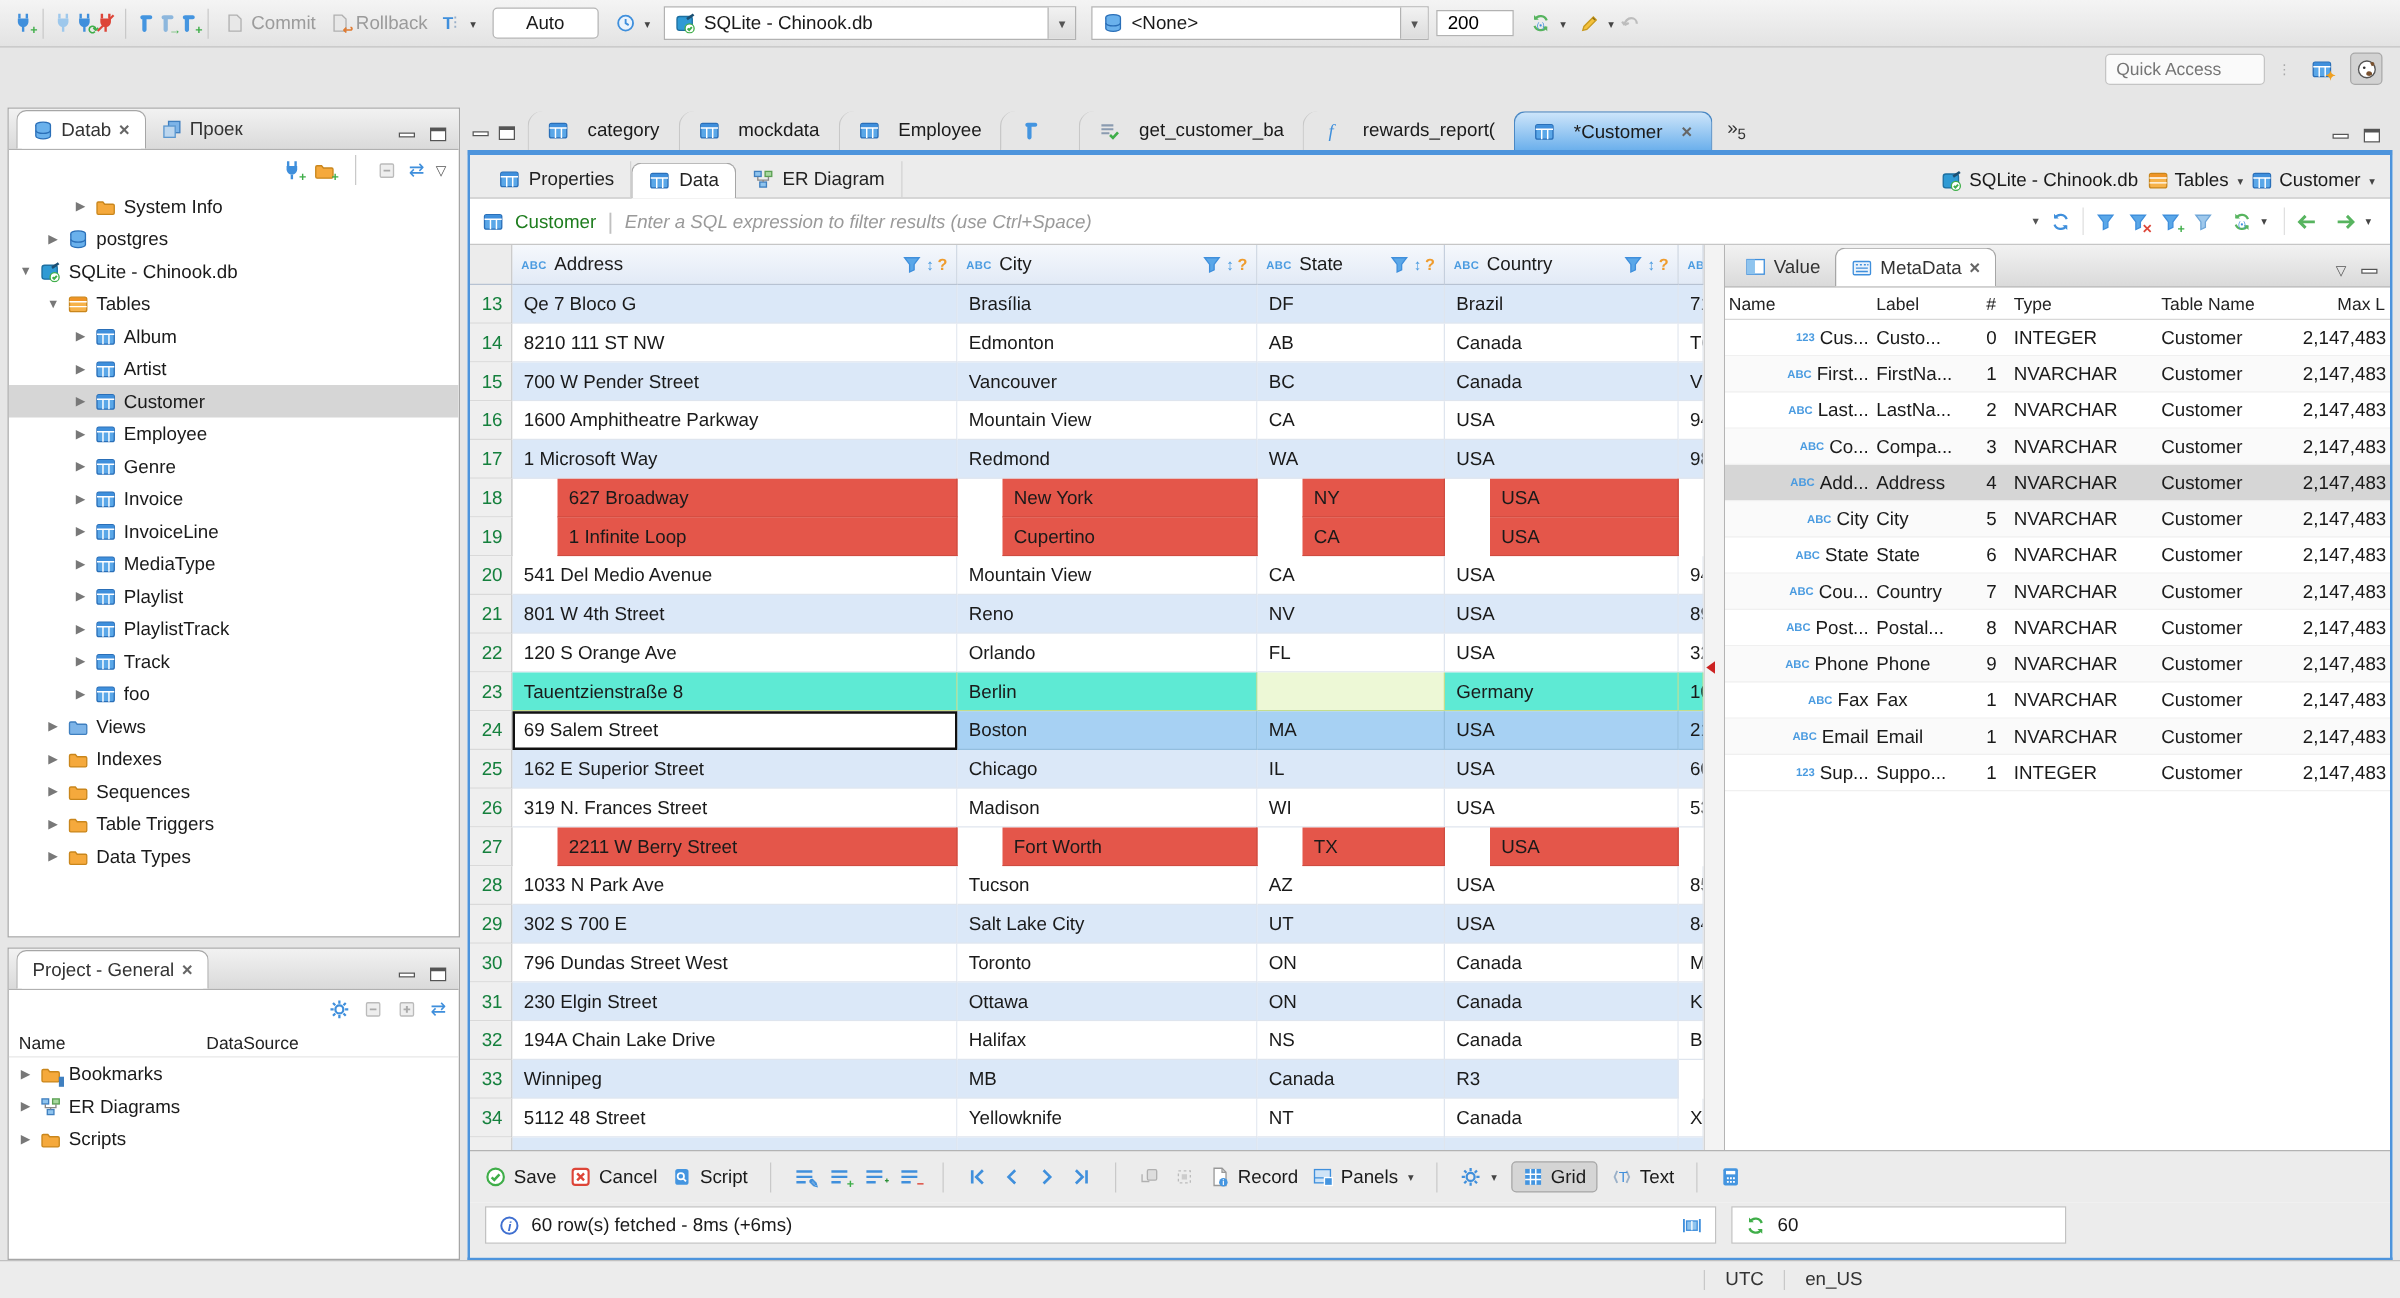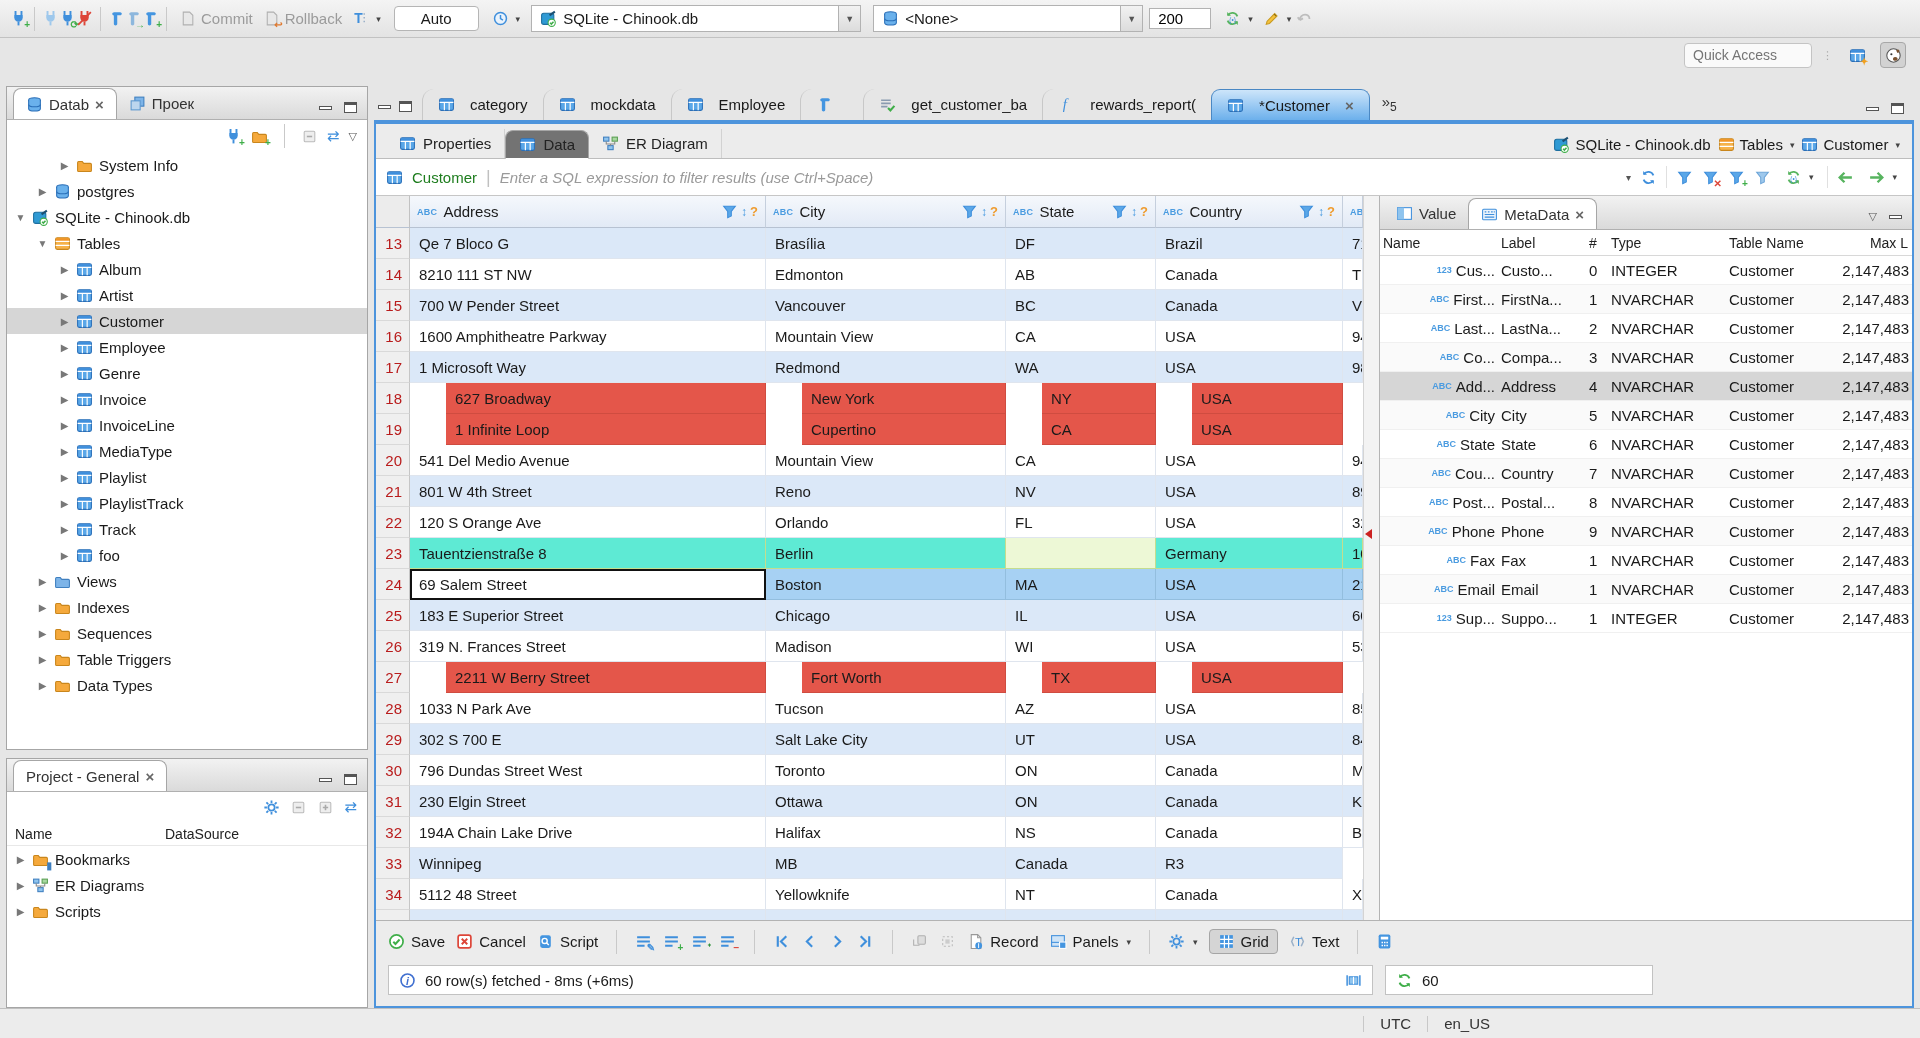--- a/index.html
+++ b/index.html
@@ -65,21 +65,21 @@
   .etab.active { background:linear-gradient(#cde5fa,#6cb0ec); border:1px solid #4a88c4; border-bottom:none;
     border-radius:9px 9px 0 0; }
   .eoverflow { padding:0 10px 6px 12px; color:#333; font-size:15px; }
   .eoverflow sub { font-size:12px; }
   .bluestrip { height:4px; background:#4d94dc; flex:none; }
   .editorbox { flex:1; border:2px solid #4d94dc; border-top:none; display:flex; flex-direction:column;
     background:#fff; min-height:0; }
   .subtabs { height:35px; background:#ececec; border-bottom:1px solid #bdbdbd; display:flex; align-items:flex-end;
     padding-left:10px; flex:none; }
   .stab { height:29px; display:flex; align-items:center; gap:7px; padding:0 13px; border-right:1px solid #d2d2d2; color:#222; }
-  .stab.active { background:#737373; border:1px solid #a6a6a6; border-bottom:1px solid #fff; margin-bottom:-1px;
+  .stab.active { background:#ffffff; border:1px solid #a6a6a6; border-bottom:1px solid #fff; margin-bottom:-1px;
     border-radius:8px 8px 0 0; }
   .breadcrumb { margin-left:auto; display:flex; align-items:center; gap:7px; padding:0 12px 5px 0; }
   .bcitem { display:flex; align-items:center; gap:5px; white-space:nowrap; }
   .filterbar { height:37px; background:#fff; border-bottom:1px solid #c6c6c6; display:flex; align-items:center;
     padding:0 10px; gap:9px; flex:none; }
   .fentity { color:#1e7d1e; }
   .fpipe { color:#c0c0c0; font-size:18px; font-weight:300; }
   .fplaceholder { color:#9a9a9a; font-style:italic; flex:1; white-space:nowrap; overflow:hidden; }
   .fsep { width:1px; height:22px; background:#e0e0e0; }
 
@@ -93,21 +93,21 @@
   .gh.numh { background:#ececec; border-right:1px solid #c2c2c2; }
   .abc { color:#4a9be0; font-weight:bold; font-size:9px; letter-spacing:.3px; flex:none; }
   .hicons { margin-left:auto; display:flex; align-items:center; gap:3px; }
   .sorti { color:#4a9be0; font-size:12px; }
   .helpi { color:#ef9c2e; font-weight:bold; font-size:13px; }
   .grows { flex:1; overflow:hidden; }
   .grow { height:31px; }
   .gc { border-right:1px solid #dfe5ee; border-bottom:1px solid #dfe5ee; display:flex; align-items:center;
     padding:0 9px; white-space:nowrap; overflow:hidden; background:#fff; }
   .gc.num { background:#efefef; border-right:1px solid #c6c6c6; border-bottom:1px solid #d9d9d9;
-    justify-content:flex-end; padding-right:7px; color:#b91c1c; }
+    justify-content:flex-end; padding-right:7px; color:#15803d; }
   .v-stripe { background:#dbe8f8; }
   .v-red { background:#e4564a; border-color:#cf4c40;margin-left:36px; }
   .v-green { background:#5eead4; border-color:#c4dd8e; }
   .v-green.pale { background:#edf8d6; }
   .v-sel { background:#a7d1f3; border-color:#93bede; }
   .gc.focus { background:#fff; outline:2px solid #111; outline-offset:-2px; }
   .vscroll { width:16px; flex:none; background:#f3f3f3; border-left:1px solid #d4d4d4; position:relative; }
   .rowmarker { position:absolute; top:46%; left:1px; width:0; height:0;
     border-top:5px solid transparent; border-bottom:5px solid transparent; border-right:7px solid #cc2222; }
 
@@ -1037,21 +1037,21 @@
               <div class="grow">
                 <div class="gc num">24</div>
                 <div class="gc focus">69 Salem Street</div>
                 <div class="gc v-sel">Boston</div>
                 <div class="gc v-sel">MA</div>
                 <div class="gc v-sel">USA</div>
                 <div class="gc v-sel">21</div>
               </div>
               <div class="grow">
                 <div class="gc num">25</div>
-                <div class="gc v-stripe">183 E Superior Street</div>
+                <div class="gc v-stripe">162 E Superior Street</div>
                 <div class="gc v-stripe">Chicago</div>
                 <div class="gc v-stripe">IL</div>
                 <div class="gc v-stripe">USA</div>
                 <div class="gc v-stripe">60</div>
               </div>
               <div class="grow">
                 <div class="gc num">26</div>
                 <div class="gc ">319 N. Frances Street</div>
                 <div class="gc ">Madison</div>
                 <div class="gc ">WI</div>

